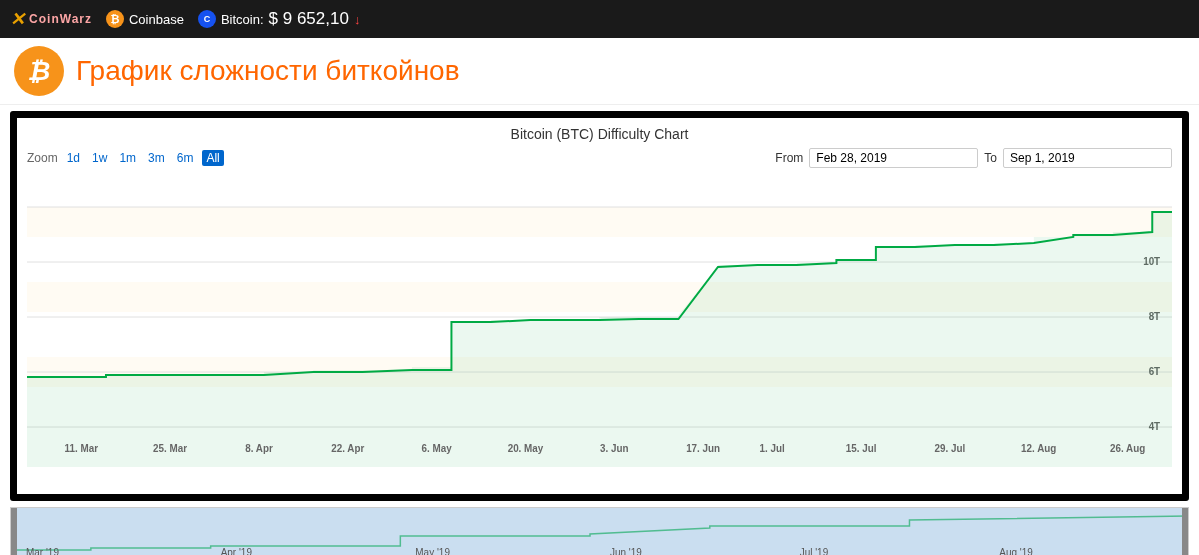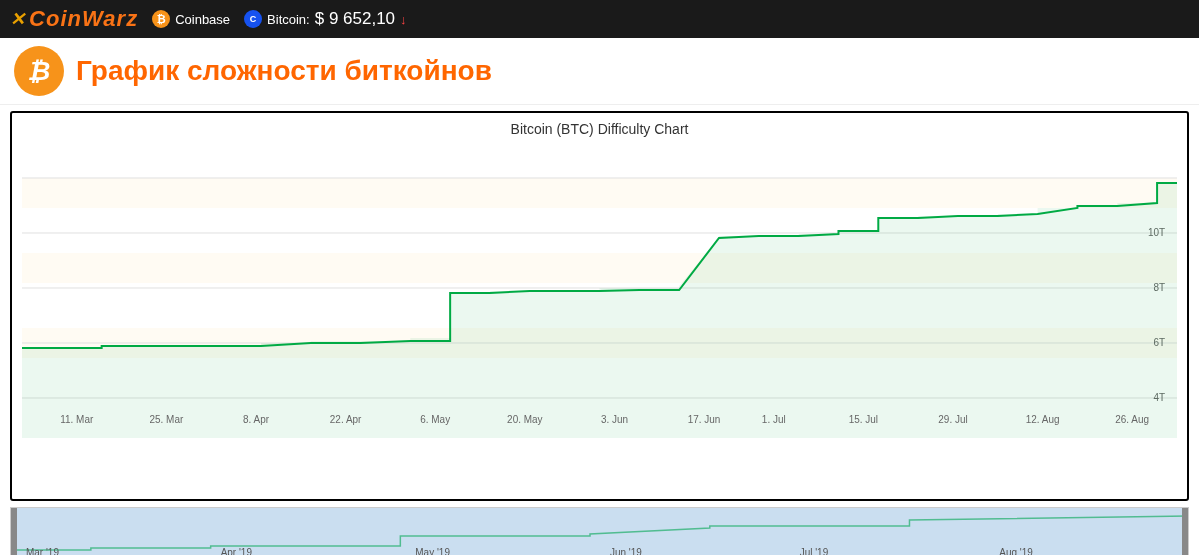--- a/index.html
+++ b/index.html
@@ -19,24 +19,23 @@
       align-items: center;
       gap: 4px;
     }
     .logo-x {
       color: #e8a000;
       font-weight: 900;
       font-size: 18px;
       font-style: italic;
     }
     .logo-text {
-      color: #f97316;
+      color: #fca5a5;
       font-weight: 700;
-      font-size: 22px;
-      font-style: italic;
+      font-size: 12px;
       letter-spacing: 1px;
     }
     .nav-item {
       display: flex;
       align-items: center;
       gap: 5px;
       color: #fff;
       font-size: 13px;
     }
     .btc-icon-small {
@@ -75,29 +74,29 @@
       border-radius: 50%;
       display: flex; align-items: center; justify-content: center;
       color: #fff;
       font-weight: 900;
       font-size: 26px;
       font-style: italic;
     }
     .page-title {
       color: #ff6600;
       font-size: 28px;
-      font-weight: 700;
+      font-weight: 400;
       text-align: center;
     }
 
     
     #chart-area {
       background: #fff;
       margin: 6px 10px;
-      border: 2px solid #000000;
+      border: 7px solid #000000;
       border-radius: 3px;
       padding: 8px 10px 0 10px;
       height: 390px;
       position: relative;
     }
     .chart-title {
       text-align: center;
       font-size: 14px;
       color: #333;
       margin-bottom: 6px;
@@ -140,20 +139,21 @@
       padding: 2px 6px;
       font-size: 12px;
       background: #fff;
     }
 
     
     .chart-svg-wrapper {
       position: relative;
       width: 100%;
       height: 295px;
+      font-weight: bold;
     }
 
     
     #mini-nav {
       background: #e8eef5;
       margin: 0 10px 2px 10px;
       height: 52px;
       border: 1px solid #ccc;
       position: relative;
       overflow: hidden;
@@ -181,20 +181,37 @@
   </div>
 </div>
 
 <div id="title-area">
   <div class="btc-logo-big">₿</div>
   <h1 class="page-title">График сложности биткойнов</h1>
 </div>
 
 <div id="chart-area">
   <div class="chart-title">Bitcoin (BTC) Difficulty Chart</div>
+  <div class="chart-controls">
+    <div class="zoom-controls">
+      <span>Zoom</span>
+      <span class="zoom-btn">1d</span>
+      <span class="zoom-btn">1w</span>
+      <span class="zoom-btn">1m</span>
+      <span class="zoom-btn">3m</span>
+      <span class="zoom-btn">6m</span>
+      <span class="zoom-btn active">All</span>
+    </div>
+    <div class="date-range">
+      <span>From</span>
+      <input type="text" class="date-input" value="Feb 28, 2019" style="">
+      <span>To</span>
+      <input type="text" class="date-input" value="Sep 1, 2019" style="">
+    </div>
+  </div>
 
   <div class="chart-svg-wrapper">
     <svg width="100%" height="100%" viewBox="0 0 1160 295" preserveAspectRatio="none">
 
       <rect x="0" y="0" width="1160" height="295" fill="white"></rect>
 
       <rect x="0" y="185" width="1160" height="30" fill="rgba(255,200,100,0.08)"></rect>
 
       <rect x="0" y="110" width="1160" height="30" fill="rgba(255,200,100,0.08)"></rect>
 

